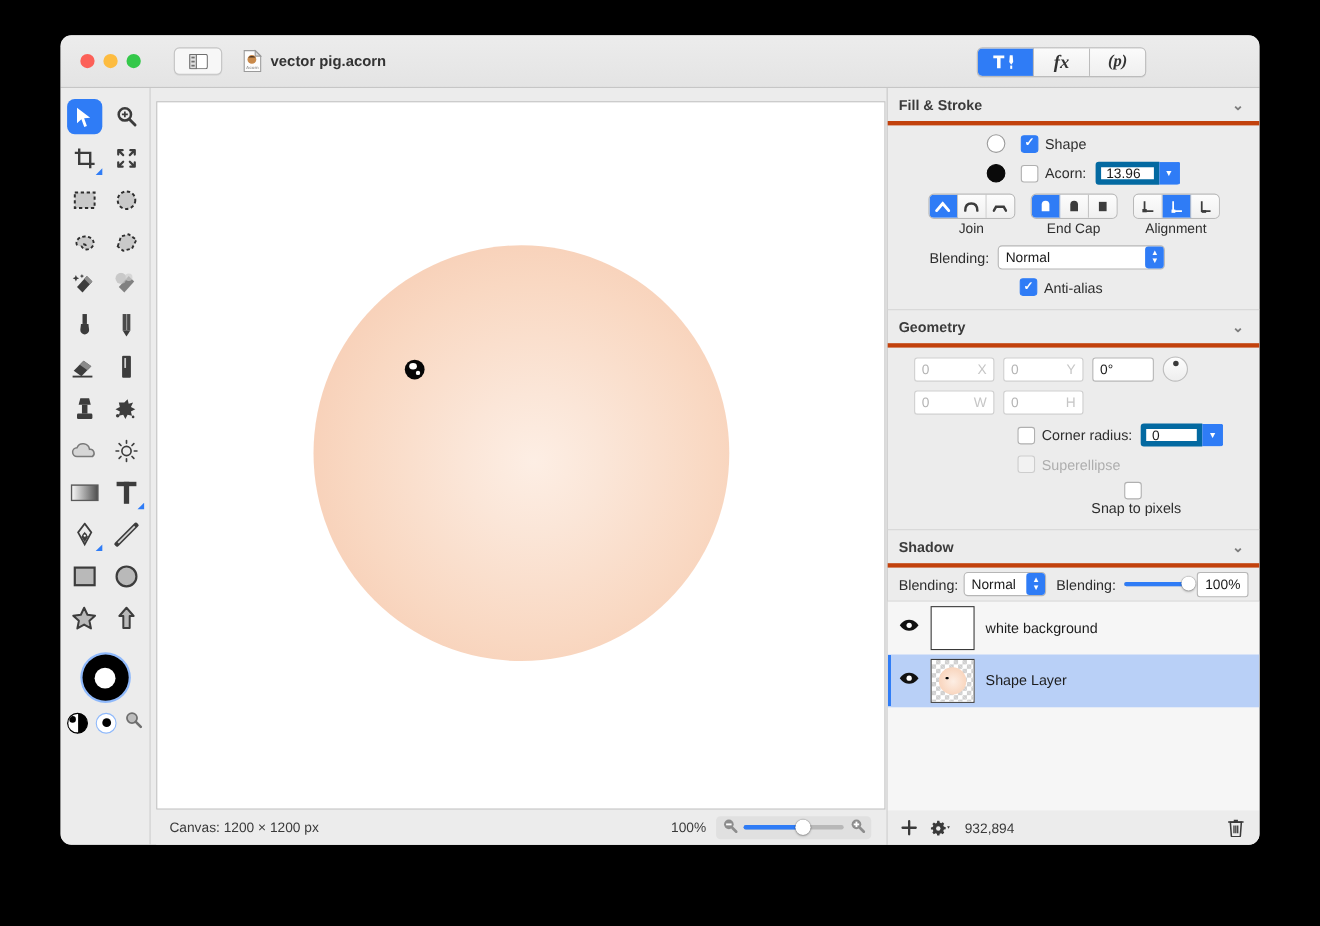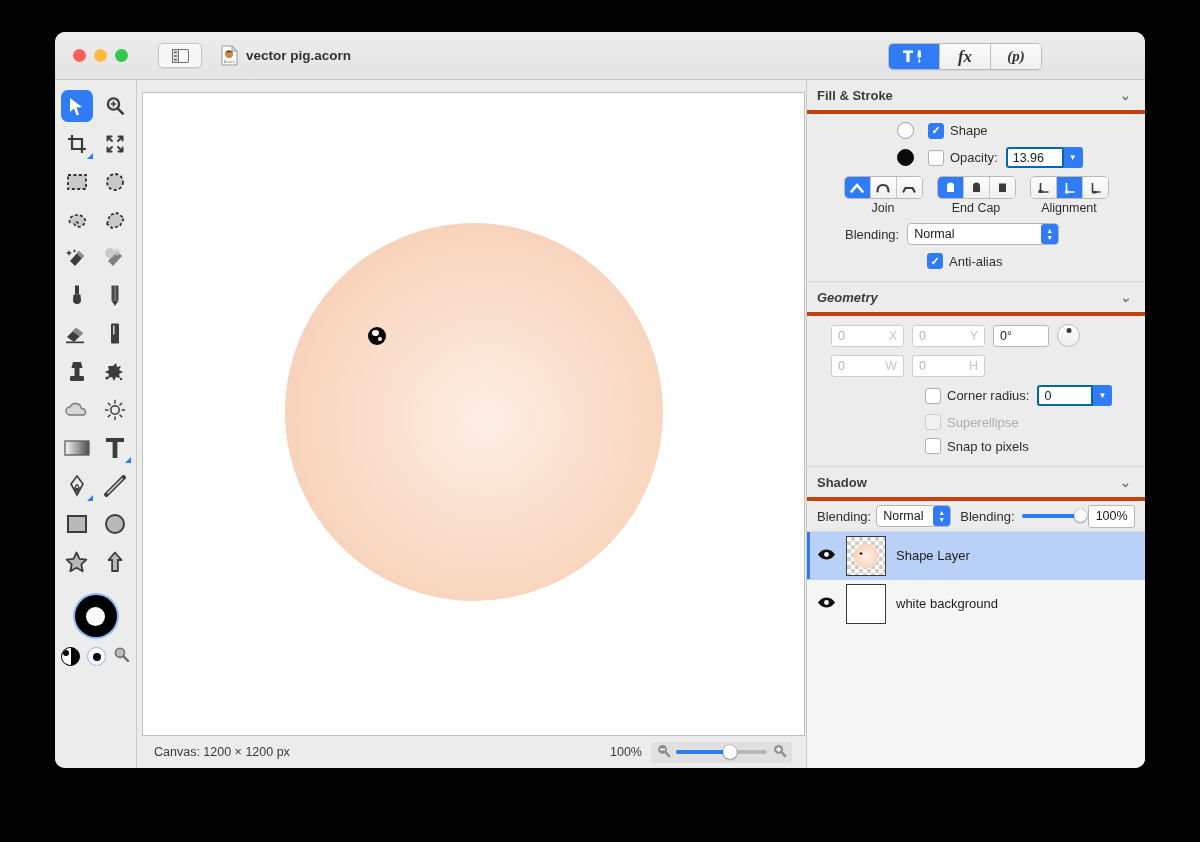--- a/index.html
+++ b/index.html
@@ -219,21 +219,21 @@
   .cb.on::after { content: "✓"; color: #fff; font-size: 11px; line-height: 1; font-weight: bold; }
   .cb.dis { border-color: #cdcdcd; background: #f2f2f2; }
   .lbl { font-size: 13px; color: #2e2e2e; margin-left: 6px; }
   .lbl.dim { color: #aeaeae; }
   .swatch-circle { width: 15px; height: 15px; border-radius: 50%; border: 1px solid #9b9b9b; }
   .swatch-circle.white { background: #fff; }
   .swatch-circle.black { background: #0a0a0a; border-color: #0a0a0a; }
 
   .numfield {
     height: 21px; background: #fff;
-    border: 2px solid #0369a1; border-radius: 3px;
+    border: 5px solid #0369a1; border-radius: 3px;
     font-size: 12.5px; color: #1a1a1a;
     display: flex; align-items: center; padding: 0 5px;
     box-sizing: border-box;
   }
   .stepper-btn {
     width: 19px; height: 21px; background: #2f7cf6;
     border-radius: 0 3px 3px 0;
     display: flex; align-items: center; justify-content: center;
     color: #fff; font-size: 8px;
     border: 1px solid #2f7cf6; border-left: none;
@@ -630,21 +630,21 @@
       </div>
       <div class="sec-body">
         <div class="row" style="padding-left:80px;">
           <span class="swatch-circle white"></span>
           <span class="cb on" style="margin-left:14px;"></span>
           <span class="lbl">Shape</span>
         </div>
         <div class="row" style="padding-left:80px;">
           <span class="swatch-circle black"></span>
           <span class="cb" style="margin-left:14px;"></span>
-          <span class="lbl">Opacity:</span>
+          <span class="lbl">Acorn:</span>
           <span class="numfield" style="width:58px;margin-left:8px;border-radius:3px 0 0 3px;">13.96</span>
           <span class="stepper-btn">▼</span>
         </div>
 
         <div class="segrow" style="margin-top:6px;gap:14px;align-items:flex-start;">
           <div>
             <div class="seggrp">
               <div class="segbtn on">
                 <svg width="14" height="10" viewBox="0 0 14 10">
                     <path d="M1.5 8.5L7 2l5.5 6.5" fill="none" stroke="#fff" stroke-width="2.6" stroke-linecap="round" stroke-linejoin="miter"></path>
@@ -717,21 +717,21 @@
                 <span>▼</span>
               </span>
           </span>
         </div>
         <div class="row" style="padding-left:110px;margin-bottom:2px;">
           <span class="cb on"></span>
           <span class="lbl">Anti-alias</span>
         </div>
       </div>
 
-      <div class="sec-head" style="border-top:1px solid #d7d7d7;font-style:italic;">
+      <div class="sec-head" style="border-top:1px solid #d7d7d7;">
         <span>Geometry</span>
         <span class="chev">⌄</span>
       </div>
       <div class="sec-body">
         <div class="row" style="gap:8px;padding-left:14px;">
           <span class="geo-field" style="width:73px;">
             <span class="v">0</span>
             <span class="u">X</span>
           </span>
           <span class="geo-field" style="width:73px;">
@@ -756,21 +756,21 @@
         <div class="row" style="padding-left:108px;">
           <span class="cb"></span>
           <span class="lbl">Corner radius:</span>
           <span class="numfield" style="width:56px;margin-left:8px;border-radius:3px 0 0 3px;">0</span>
           <span class="stepper-btn">▼</span>
         </div>
         <div class="row" style="padding-left:108px;">
           <span class="cb dis"></span>
           <span class="lbl dim">Superellipse</span>
         </div>
-        <div class="row" style="padding-left:108px;margin-bottom:2px;">
+        <div class="row" style="padding-left:108px;margin-bottom:2px;flex-direction:column;">
           <span class="cb"></span>
           <span class="lbl">Snap to pixels</span>
         </div>
       </div>
 
       <div class="sec-head" style="border-top:1px solid #d7d7d7;">
         <span>Shadow</span>
         <span class="chev">⌄</span>
       </div>
 
@@ -785,42 +785,65 @@
         </span>
         <span class="lbl" style="margin-left:9px;">Blending:</span>
         <span class="op-track" style="margin-left:7px;">
           <span class="fill"></span>
           <span class="knob"></span>
         </span>
         <span class="opacity-field" style="margin-left:9px;">100%</span>
       </div>
 
       <div class="layers-list">
+        <div class="layer-row">
+          <span>
+            <svg width="19" height="13" viewBox="0 0 19 13">
+                <path d="M1 6.5S4 1.5 9.5 1.5 18 6.5 18 6.5 15 11.5 9.5 11.5 1 6.5 1 6.5z" fill="#111"></path>
+                <circle cx="9.5" cy="6.5" r="2.4" fill="#fff"></circle>
+              </svg>
+          </span>
+          <span class="layer-thumb"></span>
+          <span class="layer-name">white background</span>
+        </div>
         <div class="layer-row sel">
           <span>
             <svg width="19" height="13" viewBox="0 0 19 13">
                 <path d="M1 6.5S4 1.5 9.5 1.5 18 6.5 18 6.5 15 11.5 9.5 11.5 1 6.5 1 6.5z" fill="#111"></path>
                 <circle cx="9.5" cy="6.5" r="2.4" fill="#fff"></circle>
               </svg>
           </span>
           <span class="layer-thumb">
             <span class="checker"></span>
             <span class="thumb-blob">
                 <span class="dot"></span>
               </span>
           </span>
           <span class="layer-name">Shape Layer</span>
         </div>
-        <div class="layer-row">
-          <span>
-            <svg width="19" height="13" viewBox="0 0 19 13">
-                <path d="M1 6.5S4 1.5 9.5 1.5 18 6.5 18 6.5 15 11.5 9.5 11.5 1 6.5 1 6.5z" fill="#111"></path>
-                <circle cx="9.5" cy="6.5" r="2.4" fill="#fff"></circle>
-              </svg>
-          </span>
-          <span class="layer-thumb"></span>
-          <span class="layer-name">white background</span>
-        </div>
-      </div>
-
+      </div>
+
+      <div class="layer-toolbar">
+        <span class="icon-btn">
+          <svg width="15" height="15" viewBox="0 0 15 15">
+              <path d="M7.5 1.5v12M1.5 7.5h12" stroke="#3a3a3a" stroke-width="2.1" stroke-linecap="round"></path>
+            </svg>
+        </span>
+        <span class="icon-btn">
+          <svg width="21" height="15" viewBox="0 0 21 15">
+              <path d="M7 1.2h2l.3 1.6 1.3.6 1.4-.9 1.4 1.4-.9 1.4.6 1.3 1.6.3v2l-1.6.3-.6 1.3.9 1.4-1.4 1.4-1.4-.9-1.3.6-.3 1.6H7l-.3-1.6-1.3-.6-1.4.9-1.4-1.4.9-1.4-.6-1.3L1.3 9.2v-2l1.6-.3.6-1.3-.9-1.4 1.4-1.4 1.4.9 1.3-.6z" fill="#3a3a3a"></path>
+              <circle cx="8" cy="8.2" r="2" fill="#ececec"></circle>
+              <path d="M16 6.2l2.6 0L17.3 8.4z" fill="#3a3a3a"></path>
+            </svg>
+        </span>
+        <span>932,894</span>
+        <span class="icon-btn" style="margin-left:auto;">
+          <svg width="15" height="17" viewBox="0 0 15 17">
+              <path d="M2.5 3.5h10l-.9 12.3a1 1 0 01-1 .9H4.4a1 1 0 01-1-.9z" fill="none" stroke="#3a3a3a" stroke-width="1.4"></path>
+              <path d="M1 3.3h13" stroke="#3a3a3a" stroke-width="1.5" stroke-linecap="round"></path>
+              <path d="M5.6 1.2h3.8v2H5.6z" fill="#3a3a3a"></path>
+              <path d="M5.8 6.4v7.2M7.5 6.4v7.2M9.2 6.4v7.2" stroke="#3a3a3a" stroke-width="1.2"></path>
+            </svg>
+        </span>
+      </div>
     </div>
   </div>
 </div>
 
 </body></html>

